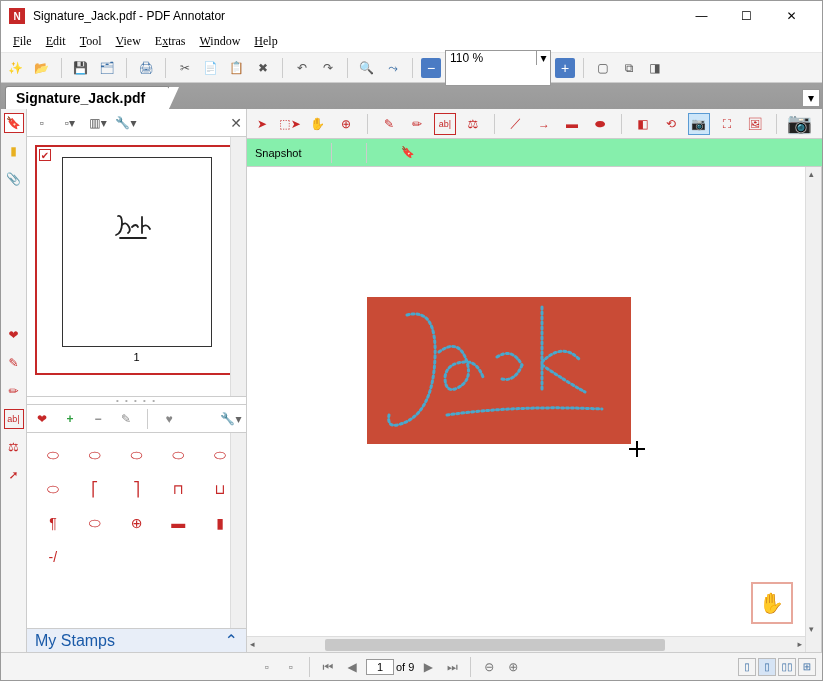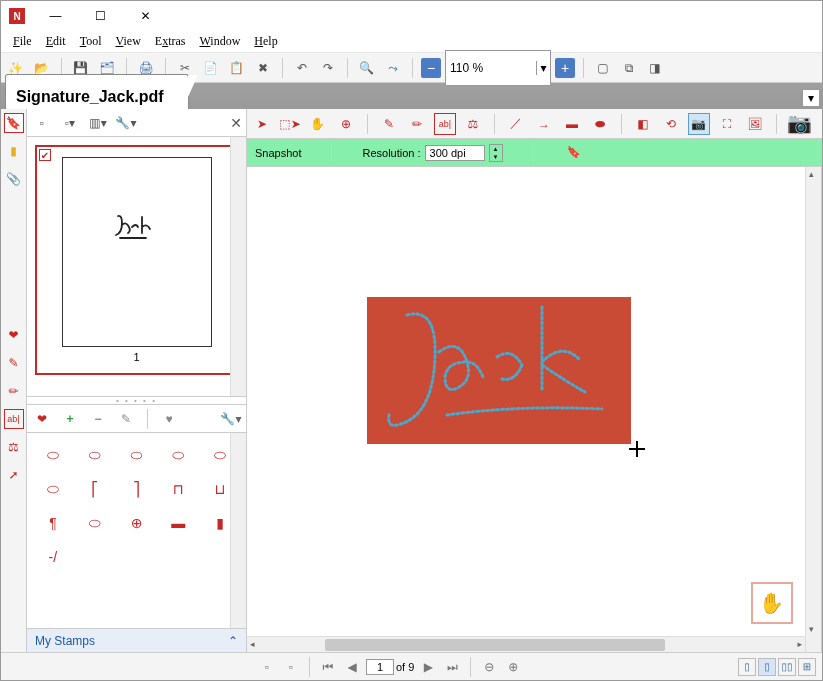--- a/index.html
+++ b/index.html
@@ -9,46 +9,46 @@
   .titlebar .title { flex:1; font-size:12px; }
   .winbtns { display:flex; gap:0;}
   .winbtns div { width:45px; height:28px; display:flex; align-items:center; justify-content:center; }
   .menubar { height:22px; display:flex; align-items:center; padding: 0 6px; gap:2px; font-size:12px; border-bottom:1px solid #e8e8e8;}
   .menubar span { padding:2px 6px;font-family:Liberation Serif, serif; }
   .menubar span u { text-decoration:underline; }
   .toolbar { height:30px; background:#f4f4f4; border-bottom:1px solid #ccc; display:flex; align-items:center; padding:0 4px; gap:4px;}
   .tbtn { width:22px; height:22px; display:flex; align-items:center; justify-content:center; color:#555;}
   .tbtn.red { color:#c62828;}
   .tsep { width:1px; height:20px; background:#ccc; margin:0 4px;}
-  .zoombox { display:flex; align-items:center; border:1px solid #999; background:#fff; height:36px;}
+  .zoombox { display:flex; align-items:flex-start; border:1px solid #999; background:#fff; height:36px;}
   .zoombox input { border:none; width:90px; padding:0 4px; font-size:12px; outline:none;}
   .zoombox .dd { width:14px; display:flex; align-items:center; justify-content:center; border-left:1px solid #999;}
   .bluebtn { width:20px; height:20px; background:#4a7bc4; color:#fff; display:flex; align-items:center; justify-content:center; font-size:14px; border-radius:2px;}
   .tabstrip { height:26px; background:linear-gradient(#a0a0a0,#999); display:flex; align-items:flex-end; padding-left:4px;}
-  .tab { background:#fff; border:1px solid #888; border-bottom:none; padding:13px 24px 3px 10px; font-size:16px; position:relative; border-radius:3px 3px 0 0;}
+  .tab { background:#fff; border:1px solid #888; border-bottom:none; padding:3px 24px 3px 10px; font-size:14px; position:relative; border-radius:3px 3px 0 0;}
   .tab::after{content:""; position:absolute; right:-10px; top:0; width:0;height:0; border-left:10px solid #fff; border-bottom:22px solid transparent;}
   .tabstrip .dd { margin-left:auto; width:18px; height:18px; background:#fff; border:1px solid #999; display:flex; align-items:center; justify-content:center; margin-right:2px; margin-bottom:2px;}
   .workarea { display:flex; height:calc(681px - 30px - 22px - 30px - 26px - 28px - 2px);}
   .leftrail { width:26px; background:#f4f4f4; border-right:1px solid #ccc; display:flex; flex-direction:column; align-items:center; padding-top:4px; gap:8px;}
   .leftrail .rb { width:20px; height:20px; display:flex; align-items:center; justify-content:center; color:#c62828;}
   .leftrail .rb.gray{color:#777;}
   .leftrail .rb.yellow{color:#e8b020;}
   .sidepanel { width:220px; background:#fff; border-right:1px solid #ccc; display:flex; flex-direction:column;}
   .sp-tools { height:28px; border-bottom:1px solid #ccc; display:flex; align-items:center; padding:0 4px; gap:6px;}
   .sp-close { margin-left:auto; color:#555; font-size:14px;}
   .thumbwrap { flex:0 0 auto; padding:8px; border-bottom:1px solid #ccc; position:relative; height:260px;}
   .thumb { border:2px solid #c62828; padding:10px;}
   .page { border:1px solid #333; width:150px; height:190px; margin:0 auto; background:#fff; display:flex; align-items:flex-start; justify-content:center; padding-top:55px;}
   .pagenum { text-align:center; font-size:11px; margin-top:4px;}
   .gripper { height:8px; display:flex; align-items:center; justify-content:center; color:#aaa; font-size:8px; letter-spacing:2px; border-bottom:1px solid #ccc;}
   .sp-tools2 { height:28px; border-bottom:1px solid #ccc; display:flex; align-items:center; padding:0 4px; gap:6px;}
   .stampsarea { flex:1; overflow:auto; position:relative;}
   .stampsgrid { display:grid; grid-template-columns: repeat(5, 1fr); gap:10px; padding:10px; }
   .stampsgrid .st { color:#c62828; display:flex; align-items:center; justify-content:center; height:24px; font-size:14px;}
-  .stampsbar { height:24px; background:#e8eef8; border-top:1px solid #ccc; display:flex; align-items:center; padding:0 8px; color:#1a5aa8; font-size:12px;}
+  .stampsbar { height:24px; background:#e8eef8; border-top:1px solid #ccc; display:flex; align-items:center; padding:0 8px; color:#1a5aa8; font-size:16px;}
   .stampsbar .chev { margin-left:auto; }
   .canvaswrap { flex:1; display:flex; flex-direction:column;}
   .tooltoolbar { height:30px; background:#f4f4f4; border-bottom:1px solid #ccc; display:flex; align-items:center; padding:0 4px; gap:6px;}
   .tooltoolbar .tb { width:22px; height:22px; display:flex; align-items:center; justify-content:center; color:#c62828;}
   .tooltoolbar .tb.hl { background:#cde6f9; border:1px solid #5a9bd4;}
   .subtoolbar { height:28px; background:#86efac; border-bottom:1px solid #ccc; display:flex; align-items:center; padding:0 8px; gap:26px; font-size:11px;}
   .reso { display:flex; align-items:center; gap:4px;}
   .reso input { width:60px; border:1px solid #999; padding:1px 4px; font-size:11px;}
   .spinner { display:flex; flex-direction:column; border:1px solid #999; width:14px; height:18px;}
   .spinner div{flex:1; display:flex; align-items:center; justify-content:center; font-size:7px;}
@@ -77,20 +77,21 @@
   .viewbtns .vb{width:18px;height:18px;border:1px solid #bbb;display:flex;align-items:center;justify-content:center;color:#3a6ea5;font-size:10px;}
   .viewbtns .vb.active{background:#d6e4f5;}
   .sp-scroll { position:absolute; right:0; top:0; width:16px; bottom:0; background:#f0f0f0; border-left:1px solid #ddd;}
   .thumbjack { font-family: cursive; font-size:22px; }
 </style>
 </head>
 <body>
 
 <div class="titlebar">
   <div class="icon">N</div>
+  <div class="title">Signature_Jack.pdf - PDF Annotator</div>
   <div class="winbtns">
     <div>—</div>
     <div>☐</div>
     <div>✕</div>
   </div>
 </div>
 
 <div class="menubar">
   <span><u>F</u>ile</span>
   <span><u>E</u>dit</span>
@@ -234,28 +235,20 @@
       <div class="tb hl">📷</div>
       <div class="tb">⛶</div>
       <div class="tb">🖼</div>
       <div class="tsep"></div>
       <div class="tb">❤▾</div>
       <div class="camera-big">📷</div>
     </div>
     <div class="subtoolbar">
       <span>Snapshot</span>
       <div class="tsep"></div>
-      <div class="reso">
-        <span>Resolution :</span>
-        <input value="300 dpi" style="">
-        <div class="spinner">
-            <div>▴</div>
-            <div>▾</div>
-          </div>
-      </div>
       <div class="tsep"></div>
       <div class="tbtn red">🔖</div>
     </div>
     <div class="canvas">
       <div class="selbox">
         <svg class="jacksvg" viewBox="0 0 264 147">
           <path d="M40 18 Q70 10 68 60 Q66 120 30 128 Q20 130 22 118
                    M72 55 Q92 40 100 65 Q106 85 88 92 Q78 95 78 80 Q80 65 100 65 Q110 65 116 80
                    M130 60 Q145 50 155 68 M155 68 Q148 85 135 82
                    M175 10 L175 95 M175 65 Q195 45 212 62 M175 68 Q200 85 218 95

